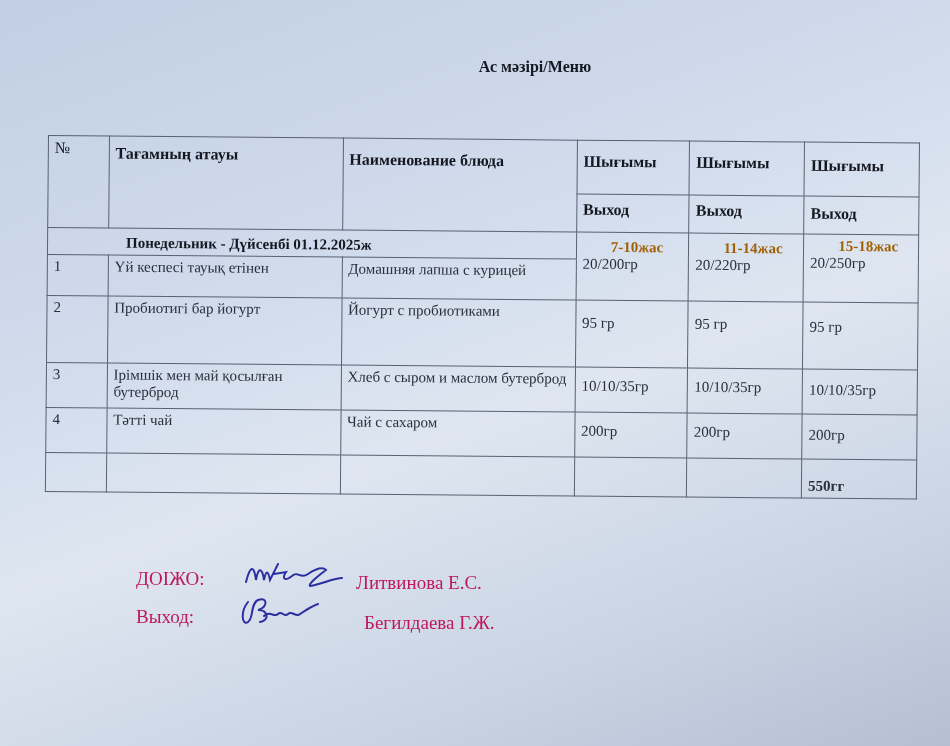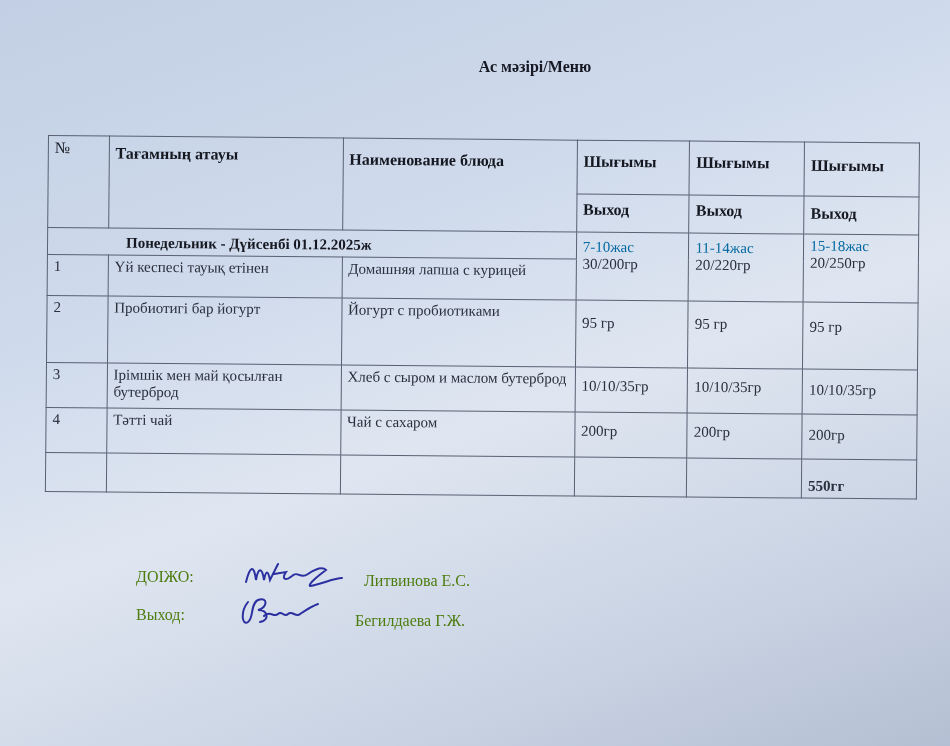--- a/index.html
+++ b/index.html
@@ -6,23 +6,23 @@
   body{width:950px;height:746px;overflow:hidden;position:relative;
     background:linear-gradient(160deg,#c2cfe4 0%,#d0dbec 35%,#dfe6f1 55%,#c9d3e3 80%,#b4bfd3 100%);
     font-family:"Liberation Serif","DejaVu Serif",serif;color:#1c1f2a;}
   .title{position:absolute;left:0;width:1070px;top:58px;text-align:center;font-weight:bold;font-size:16px;color:#161923;}
   table{position:absolute;left:48px;top:135px;border-collapse:collapse;width:872px;
     transform:rotate(0.5deg);transform-origin:left top;}
   td{border:1px solid #596173;vertical-align:top;padding:3px 6px;font-size:15px;color:#2a2f3c;}
   .hd{font-weight:bold;font-size:16px;color:#151821;}
   .c1{width:48px}.c2{width:222px}.c3{width:222px}.c4{width:100px}.c5{width:102px}.c6{width:102px}
   .day{font-weight:bold;font-size:15px;padding-left:78px;color:#151821;}
-  .age{font-weight:normal;display:block;color:#0369a1;}
+  .age{font-weight:bold;display:block;color:#a16207;margin-left:28px;}
   .total{font-weight:bold;}
-  .sig{position:absolute;font-size:16px;color:#4d7c0f;}
+  .sig{position:absolute;font-size:19px;color:#be185d;}
   .scribble{position:absolute;}
 </style>
 </head>
 <body>
 
 <div class="title">Ас мәзірі/Меню</div>
 
 <table>
   <tbody>
       <tr>
@@ -33,21 +33,21 @@
     <td class="c5 hd" style="padding-top:12px">Шығымы</td>
     <td class="c6 hd" style="padding-top:14px">Шығымы</td>
   </tr>
   <tr>
     <td class="hd" style="height:28px;padding-top:6px">Выход</td>
     <td class="hd" style="padding-top:6px">Выход</td>
     <td class="hd" style="padding-top:8px">Выход</td>
   </tr>
   <tr>
     <td colspan="3" class="day" style="border-bottom:none;padding-top:6px">Понедельник - Дүйсенбі  01.12.2025ж</td>
-    <td rowspan="2" style="padding-top:6px"><span class="age">7-10жас</span><span>30/200гр</span></td>
+    <td rowspan="2" style="padding-top:6px"><span class="age">7-10жас</span><span>20/200гр</span></td>
     <td rowspan="2" style="padding-top:6px"><span class="age">11-14жас</span><span>20/220гр</span></td>
     <td rowspan="2" style=""><span class="age">15-18жас</span><span>20/250гр</span></td>
   </tr>
   <tr>
     <td style="height:34px">1</td>
     <td>Үй кеспесі тауық етінен</td>
     <td>Домашняя лапша с курицей</td>
   </tr>
   <tr>
     <td style="height:60px">2</td>
@@ -81,19 +81,19 @@
     <td></td>
     <td class="total" style="padding-top:18px">550гг</td>
   </tr>
 </tbody>
   </table>
 
 <div class="sig" style="left:136px;top:568px">ДОIЖО:</div>
 <svg class="scribble" width="110" height="40" style="left:238px;top:556px">
   <path d="M8 26 C12 10,16 8,18 24 C20 12,24 10,26 24 C28 14,30 14,32 24 L40 8 M36 18 L48 16 C44 22,46 26,54 20 C60 14,62 24,70 18 C76 14,84 10,88 14 C80 20,70 28,72 30 C84 28,96 22,104 22" fill="none" stroke="#2b2fa0" stroke-width="2" stroke-linecap="round"></path>
 </svg>
-<div class="sig" style="left:364px;top:572px">Литвинова Е.С.</div>
+<div class="sig" style="left:356px;top:572px">Литвинова Е.С.</div>
 
 <div class="sig" style="left:136px;top:606px">Выход:</div>
 <svg class="scribble" width="90" height="40" style="left:234px;top:592px">
   <path d="M14 10 C6 20,8 34,14 30 C20 26,16 12,24 8 C34 4,34 16,24 18 C34 18,36 28,26 30 M30 24 C36 18,40 26,44 22 C48 18,50 26,54 22 C58 18,62 26,66 22 C72 18,78 14,84 12" fill="none" stroke="#2b2fa0" stroke-width="2" stroke-linecap="round"></path>
 </svg>
-<div class="sig" style="left:355px;top:612px">Бегилдаева Г.Ж.</div>
+<div class="sig" style="left:364px;top:612px">Бегилдаева Г.Ж.</div>
 
 </body></html>

